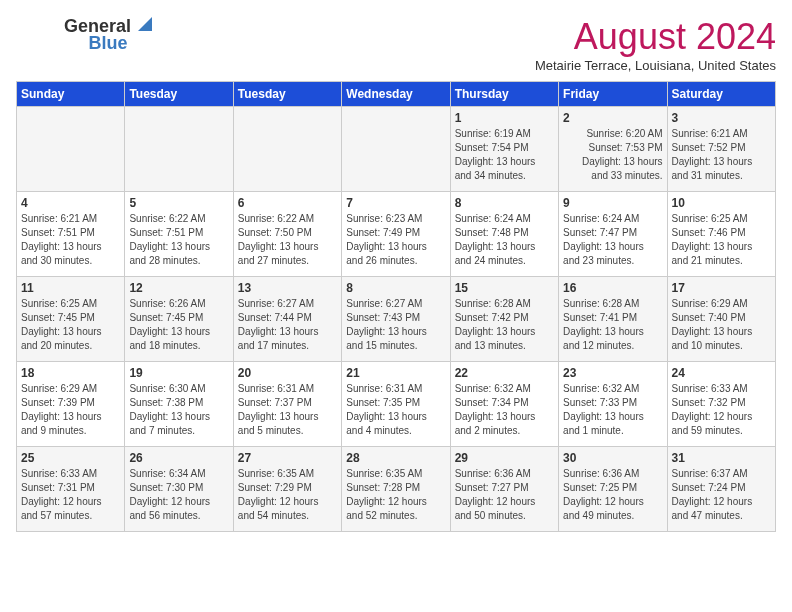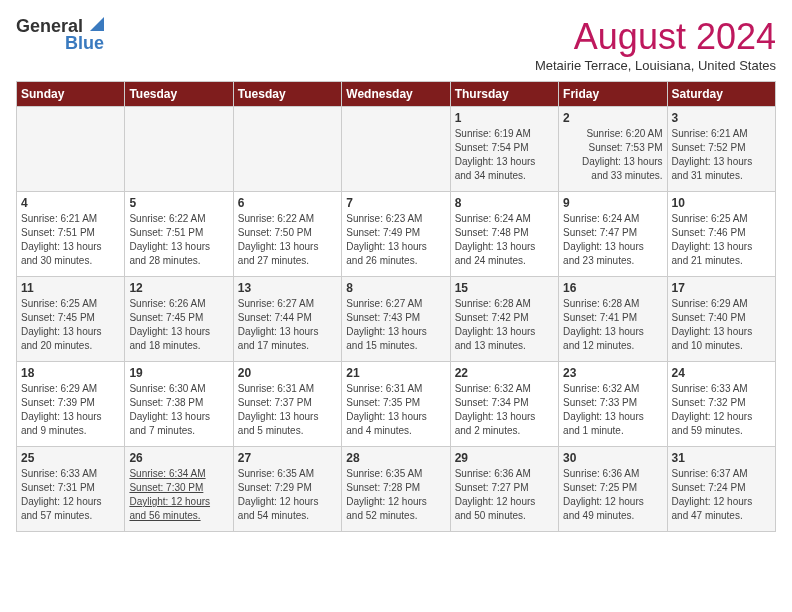--- a/index.html
+++ b/index.html
@@ -12,21 +12,22 @@
     }
     .header {
       display: flex;
       justify-content: space-between;
       align-items: flex-start;
       margin-bottom: 8px;
     }
     .logo {
       display: flex;
       flex-direction: column;
-      align-items: flex-end;
+      align-items: center;
+      margin-left: 48px;
     }
     .logo-line {
       display: flex;
       align-items: center;
     }
     .title-section {
       text-align: right;
     }
     .month-title {
       font-size: 36px;
@@ -36,21 +37,21 @@
     .location {
       font-size: 13px;
       color: #333;
     }
     table {
       width: 100%;
       border-collapse: collapse;
       table-layout: fixed;
     }
     thead tr th {
-      background-color: #7f1d1d;
+      background-color: #1d4ed8;
       color: #fff;
       font-size: 12px;
       font-weight: bold;
       padding: 5px 4px;
       text-align: left;
       border: 1px solid #ccc;
     }
     tbody tr td {
       vertical-align: top;
       border: 1px solid #ccc;
@@ -296,21 +297,21 @@
       <tr>
         <td>
           <span class="day-number">25</span>
           <div class="cell-text" style="white-space: pre-line;">Sunrise: 6:33 AM
 Sunset: 7:31 PM
 Daylight: 12 hours
 and 57 minutes.</div>
         </td>
         <td>
           <span class="day-number">26</span>
-          <div class="cell-text" style="white-space: pre-line; text-decoration: underline;">Sunrise: 6:34 AM
+          <div class="cell-text" style="white-space: pre-line;">Sunrise: 6:34 AM
 Sunset: 7:30 PM
 Daylight: 12 hours
 and 56 minutes.</div>
         </td>
         <td>
           <span class="day-number">27</span>
           <div class="cell-text" style="white-space: pre-line;">Sunrise: 6:35 AM
 Sunset: 7:29 PM
 Daylight: 12 hours
 and 54 minutes.</div>

